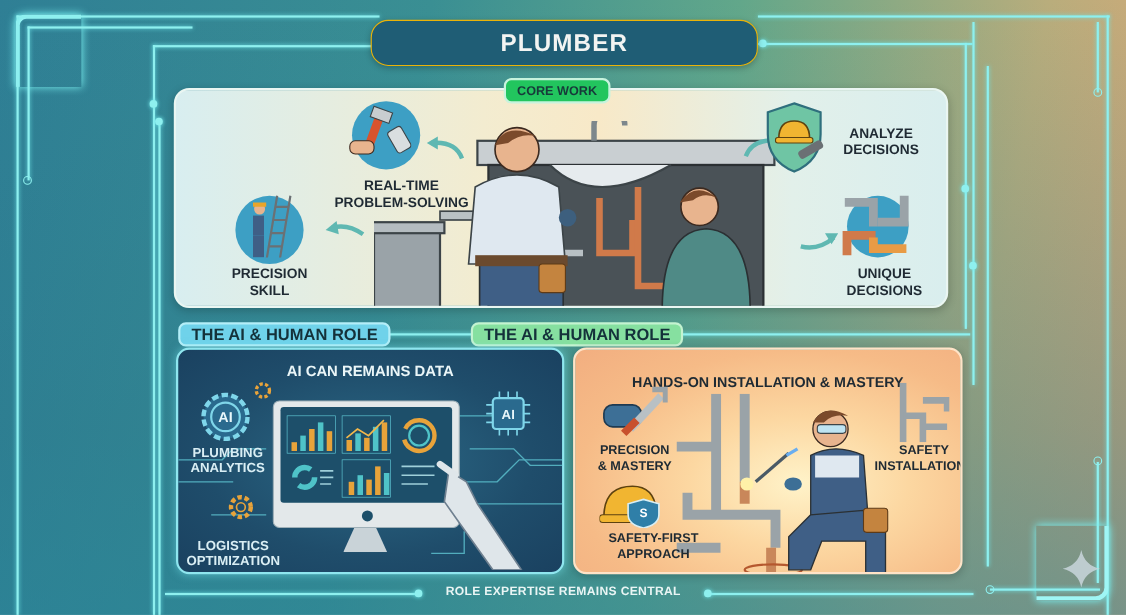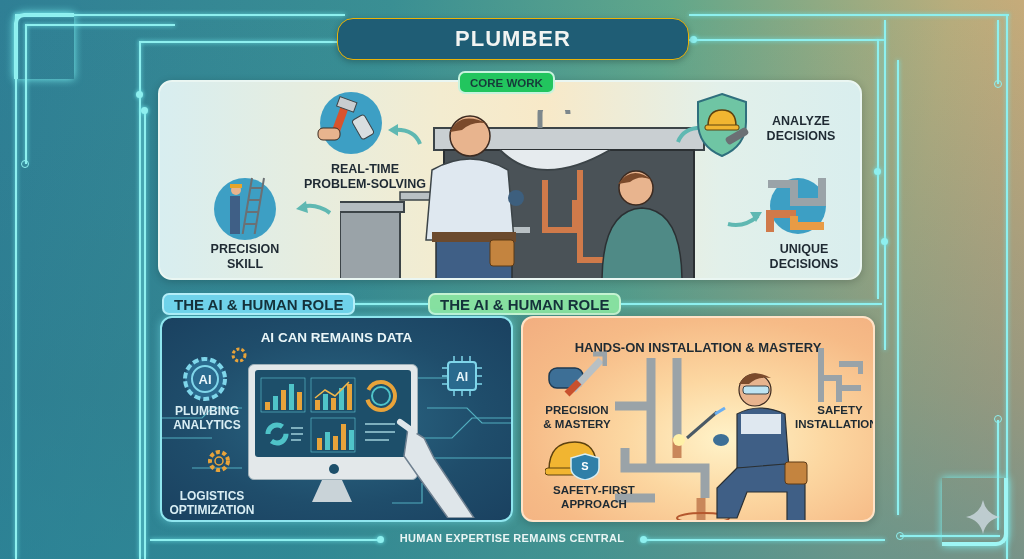--- a/index.html
+++ b/index.html
@@ -364,17 +364,17 @@
         <path d="M8 0 v54"></path>
         <path d="M8 30 h18 v24"></path>
         <path d="M26 40 h22"></path>
         <path d="M26 16 h22 v10"></path>
       </g>
     </svg>
   <div class="hands-label" style="left:272px;top:86px;width:90px;white-space:pre-line;">SAFETY
 INSTALLATIONS</div>
 </div>
 
-<div class="footer-text">HUMAN EXPERTISE REMAINS CENTRAL</div>
+<div class="footer-text">ROLE EXPERTISE REMAINS CENTRAL</div>
 
 <svg style="position:absolute;left:966px;top:500px;" width="34" height="34" viewBox="0 0 34 34">
     <path d="M17 0 q3 14 17 17 q-14 3 -17 17 q-3 -14 -17 -17 q14 -3 17 -17z" fill="#c9d6dc" opacity="0.85"></path>
   </svg>
 
 </body></html>

